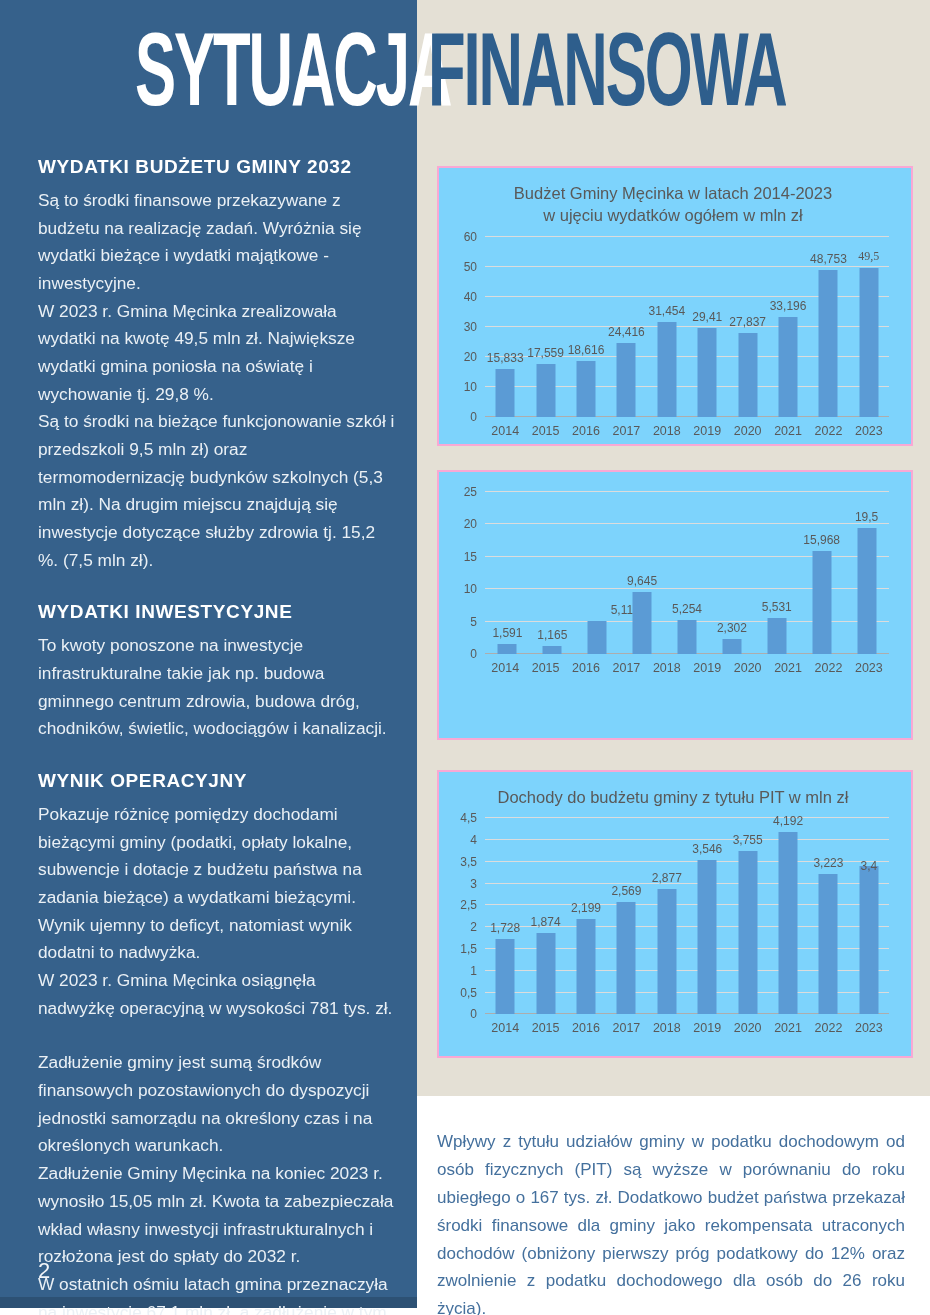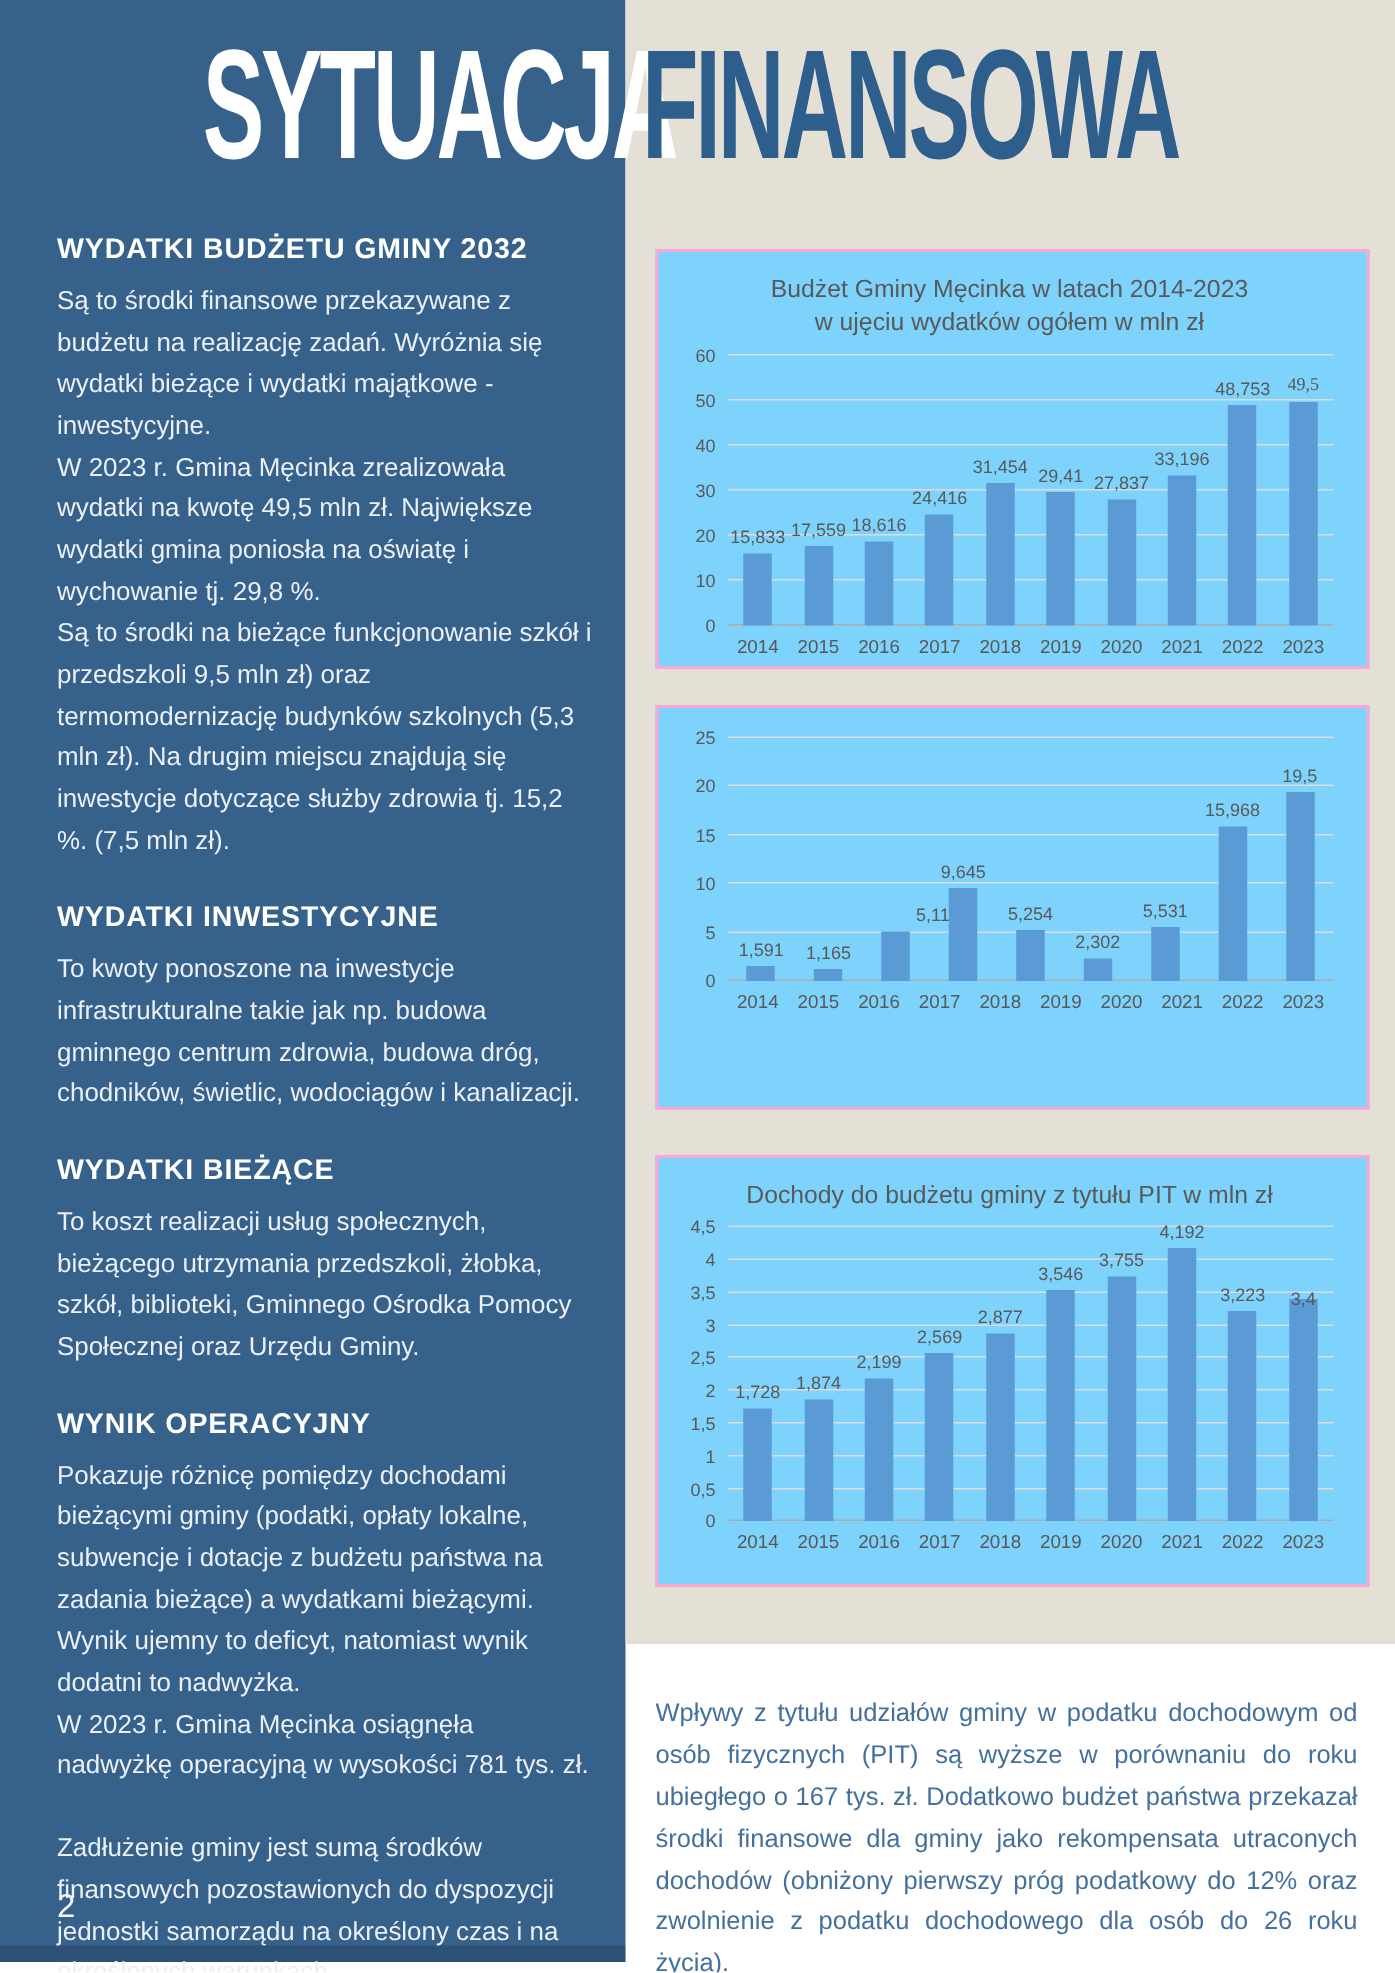--- a/index.html
+++ b/index.html
@@ -68,24 +68,20 @@
       <h2>WYDATKI BUDŻETU GMINY 2032</h2>
       <p>Są to środki finansowe przekazywane z budżetu na realizację zadań. Wyróżnia się wydatki bieżące i wydatki majątkowe - inwestycyjne.
 W 2023 r. Gmina Męcinka zrealizowała wydatki na kwotę 49,5 mln zł. Największe wydatki gmina poniosła na oświatę i wychowanie tj. 29,8 %.
 Są to środki na bieżące funkcjonowanie szkół i przedszkoli 9,5 mln zł) oraz termomodernizację budynków szkolnych (5,3 mln zł). Na drugim miejscu znajdują się inwestycje dotyczące służby zdrowia tj. 15,2 %. (7,5 mln zł).</p>
     </div>
     <div class="section">
       <h2>WYDATKI INWESTYCYJNE</h2>
       <p>To kwoty ponoszone na inwestycje infrastrukturalne takie jak np. budowa gminnego centrum zdrowia, budowa dróg, chodników, świetlic, wodociągów i kanalizacji.</p>
     </div>
     <div class="section">
-      <h2>WYDATKI BIEŻĄCE</h2>
-      <p>To koszt realizacji usług społecznych, bieżącego utrzymania przedszkoli, żłobka, szkół, biblioteki, Gminnego Ośrodka Pomocy Społecznej oraz Urzędu Gminy.</p>
-    </div>
-    <div class="section">
       <h2>WYNIK OPERACYJNY</h2>
       <p>Pokazuje różnicę pomiędzy dochodami bieżącymi gminy (podatki, opłaty lokalne, subwencje i dotacje z budżetu państwa na zadania bieżące) a wydatkami bieżącymi. Wynik ujemny to deficyt, natomiast wynik dodatni to nadwyżka.
 W 2023 r. Gmina Męcinka osiągnęła nadwyżkę operacyjną w wysokości 781 tys. zł.</p>
     </div>
     <div class="section">
       <p>Zadłużenie gminy jest sumą środków finansowych pozostawionych do dyspozycji jednostki samorządu na określony czas i na określonych warunkach.
 Zadłużenie Gminy Męcinka na koniec 2023 r. wynosiło 15,05 mln zł. Kwota ta zabezpieczała wkład własny inwestycji infrastrukturalnych i rozłożona jest do spłaty do 2032 r.
 W ostatnich ośmiu latach gmina przeznaczyła na inwestycje 67,1 mln zł, a zadłużenie w tym okresie wzrosło zaledwie o 9,7 mln zł.
 Wszystkie zobowiązania gminy realizowane są na bieżąco.</p>
     </div>

